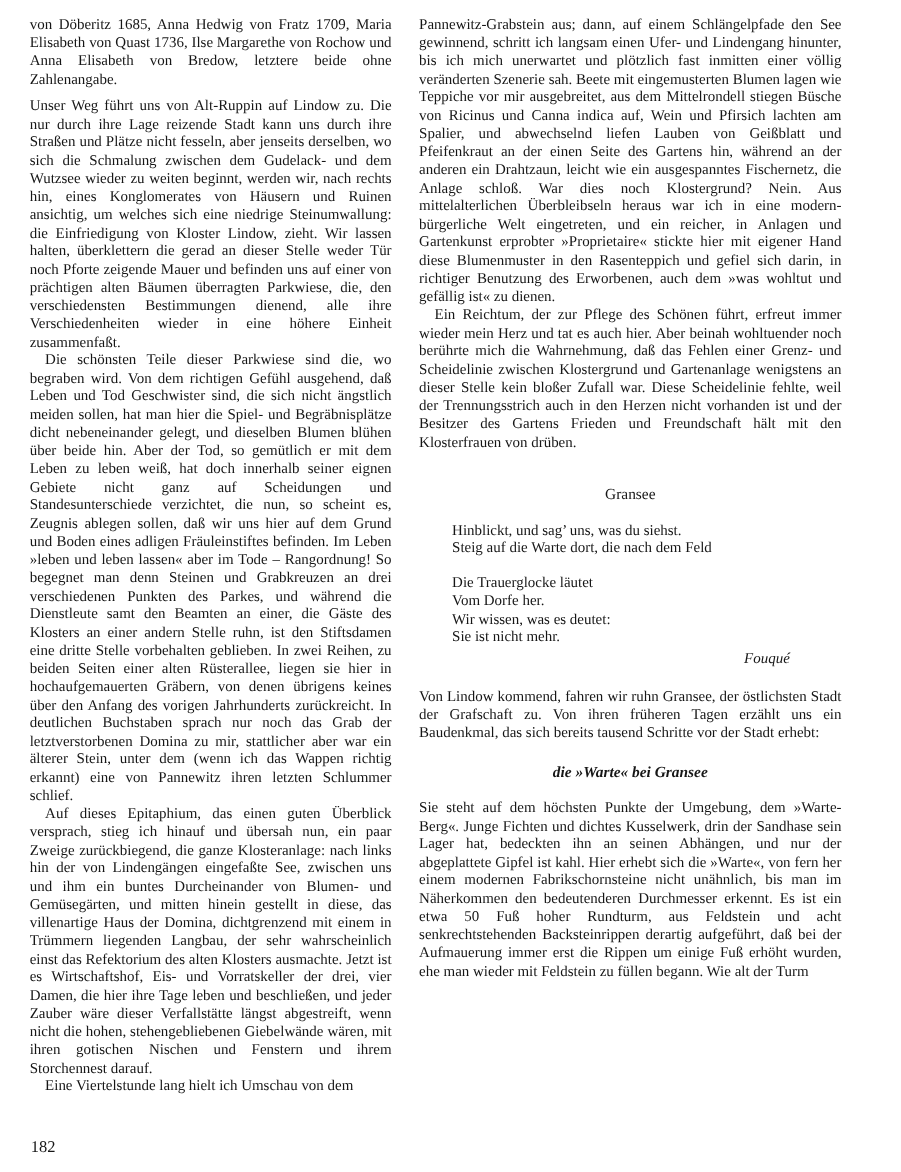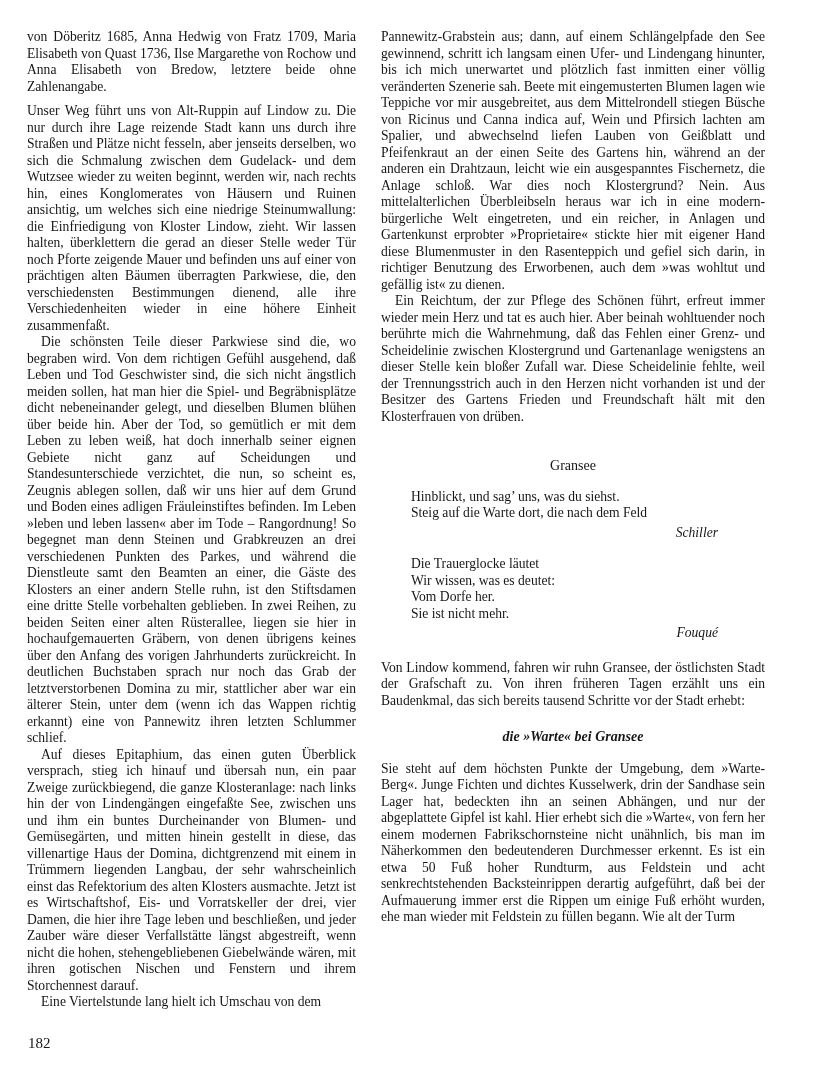--- a/index.html
+++ b/index.html
@@ -10,21 +10,21 @@
   }
   .page {
     position: relative;
     width: 819px; height: 1065px;
     background: #ffffff;
     font-family: "Liberation Serif", serif;
     color: #161616;
   }
   .col {
     position: absolute;
-    top: 29px;
+    top: 14px;
     font-size: 13.6px;
     line-height: 16.5px;
     text-align: justify;
     hyphens: auto;
     -webkit-hyphens: auto;
   }
   .col-left  { left: 27px;  width: 329px; }
   .col-right { left: 381px; width: 384px; }
   p { margin: 0; }
   .indent { text-indent: 14px; }
@@ -76,27 +76,26 @@
 
   <div class="col col-right">
     <p class="para">Pannewitz-Grabstein aus; dann, auf einem Schlängelpfade den See gewinnend, schritt ich langsam einen Ufer- und Lindengang hinunter, bis ich mich unerwartet und plötzlich fast inmitten einer völlig veränderten Szenerie sah. Beete mit eingemusterten Blumen lagen wie Teppiche vor mir ausgebreitet, aus dem Mittelrondell stiegen Büsche von Ricinus und Canna indica auf, Wein und Pfirsich lachten am Spalier, und abwechselnd liefen Lauben von Geißblatt und Pfeifenkraut an der einen Seite des Gartens hin, während an der anderen ein Drahtzaun, leicht wie ein ausgespanntes Fischernetz, die Anlage schloß. War dies noch Klostergrund? Nein. Aus mittelalterlichen Überbleibseln heraus war ich in eine modern-bürgerliche Welt eingetreten, und ein reicher, in Anlagen und Gartenkunst erprobter »Proprietaire« stickte hier mit eigener Hand diese Blumenmuster in den Rasenteppich und gefiel sich darin, in richtiger Benutzung des Erworbenen, auch dem »was wohltut und gefällig ist« zu dienen.</p>
     <p class="para indent">Ein Reichtum, der zur Pflege des Schönen führt, erfreut immer wieder mein Herz und tat es auch hier. Aber beinah wohltuender noch berührte mich die Wahrnehmung, daß das Fehlen einer Grenz- und Scheidelinie zwischen Klostergrund und Gartenanlage wenigstens an dieser Stelle kein bloßer Zufall war. Diese Scheidelinie fehlte, weil der Trennungsstrich auch in den Herzen nicht vorhanden ist und der Besitzer des Gartens Frieden und Freundschaft hält mit den Klosterfrauen von drüben.</p>
 
     <h2 class="heading">Gransee</h2>
 
     <div class="verse">
       <div class="verse-line">Hinblickt, und sag’ uns, was du siehst.</div>
       <div class="verse-line">Steig auf die Warte dort, die nach dem Feld</div>
-      <div class="attribution">Schiller</div>
     </div>
 
     <div class="verse vgap">
       <div class="verse-line">Die Trauerglocke läutet</div>
+      <div class="verse-line">Vom Dorfe her.</div>
       <div class="verse-line">Wir wissen, was es deutet:</div>
-      <div class="verse-line">Vom Dorfe her.</div>
       <div class="verse-line">Sie ist nicht mehr.</div>
       <div class="attribution">Fouqué</div>
     </div>
 
     <p class="para para-after-verse">Von Lindow kommend, fahren wir ruhn Gransee, der östlichsten Stadt der Grafschaft zu. Von ihren früheren Tagen erzählt uns ein Baudenkmal, das sich bereits tausend Schritte vor der Stadt erhebt:</p>
 
     <h3 class="subheading">die »Warte« bei Gransee</h3>
 
     <p class="para">Sie steht auf dem höchsten Punkte der Umgebung, dem »Warte-Berg«. Junge Fichten und dichtes Kusselwerk, drin der Sandhase sein Lager hat, bedeckten ihn an seinen Abhängen, und nur der abgeplattete Gipfel ist kahl. Hier erhebt sich die »Warte«, von fern her einem modernen Fabrikschornsteine nicht unähnlich, bis man im Näherkommen den bedeutenderen Durchmesser erkennt. Es ist ein etwa 50 Fuß hoher Rundturm, aus Feldstein und acht senkrechtstehenden Backsteinrippen derartig aufgeführt, daß bei der Aufmauerung immer erst die Rippen um einige Fuß erhöht wurden, ehe man wieder mit Feldstein zu füllen begann. Wie alt der Turm</p>
   </div>

